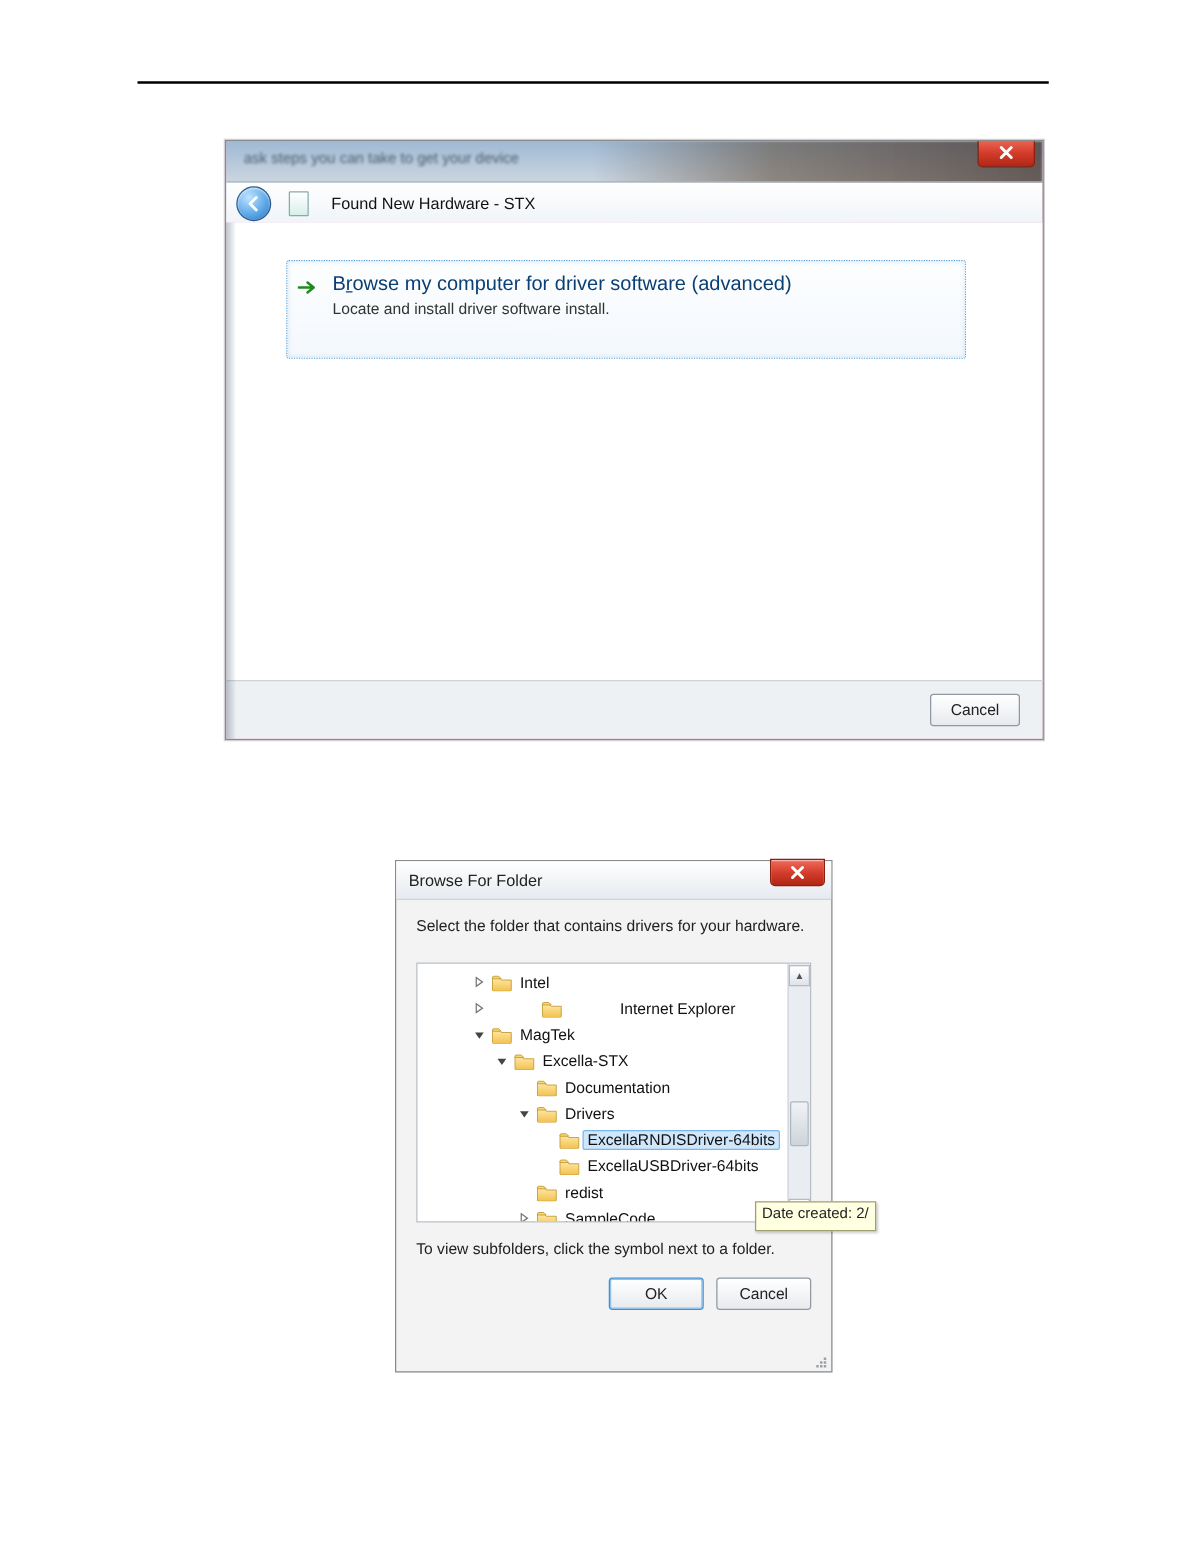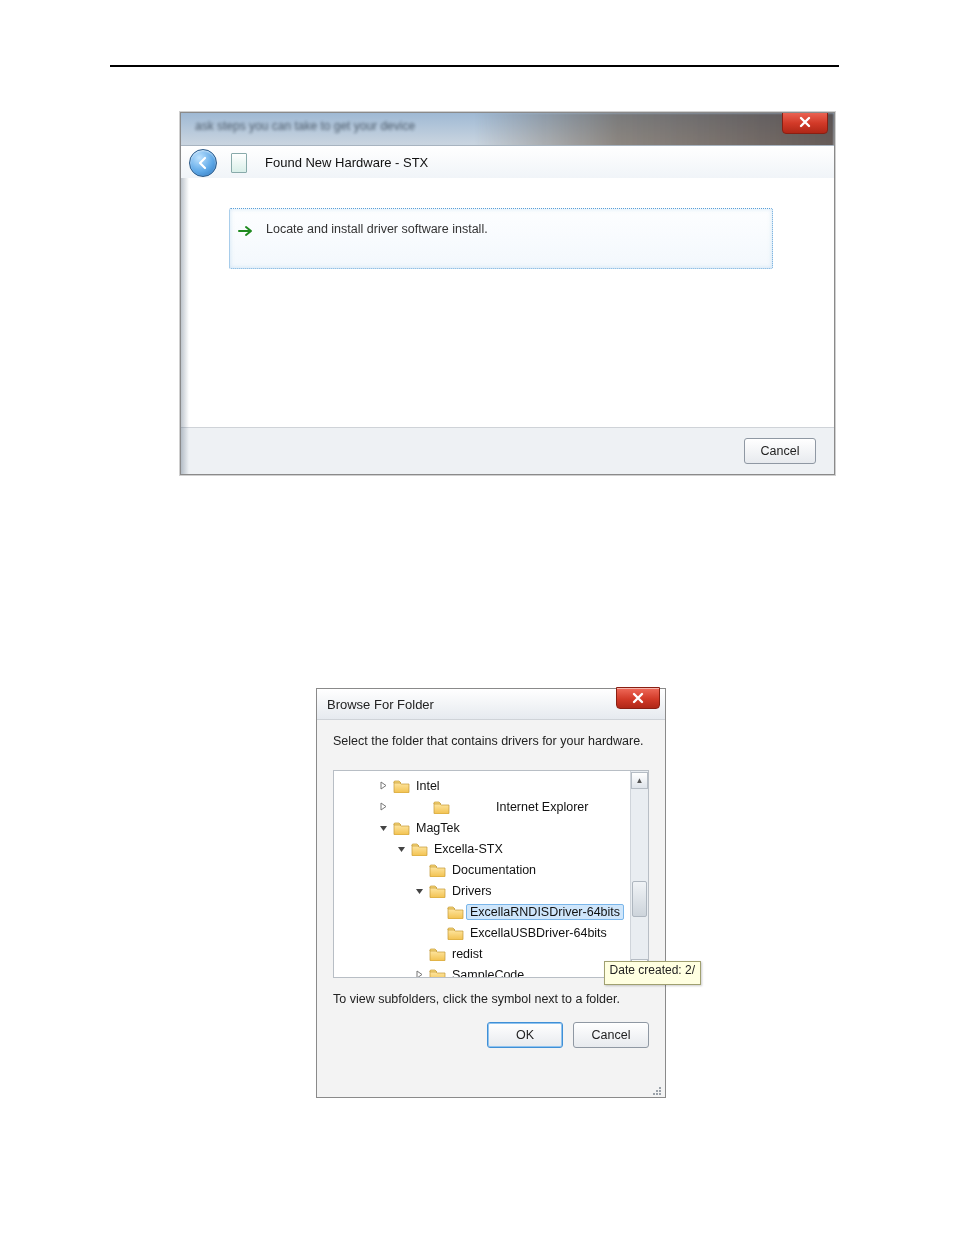--- a/index.html
+++ b/index.html
@@ -23,21 +23,21 @@
     top: 65px;
     border-top: 2px solid #000;
   }
 
   
   .shot1 {
     position: absolute;
     left: 180px;
     top: 112px;
     width: 655px;
-    height: 363px;
+    height: 480px;
     box-sizing: border-box;
     background: #f9a8d4;
     border: 1px solid #8a8a8a;
     box-shadow: 0 0 0 1px #d0d0d0;
   }
   
   .shot1-glass {
     height: 65px;
     background: linear-gradient(180deg, #9fb9d4 0%, #c7d3df 45%, #dfe7ee 100%);
     position: relative;
@@ -364,20 +364,23 @@
 
     <div class="shot1-body">
 
 
       <div class="option selected">
         <span class="opt-arrow">
           <svg viewBox="0 0 16 12">
               <path d="M1 6 H12 M8 2 L13 6 L8 10" stroke="#1f8a1f" stroke-width="2" fill="none" stroke-linecap="round" stroke-linejoin="round"></path>
             </svg>
         </span>
+        <div class="opt-title">
+          <span>B</span><span class="ul">r</span><span>owse my computer for driver software (advanced)</span>
+        </div>
         <div class="opt-desc">Locate and install driver software install.</div>
       </div>
     </div>
 
     <div class="shot1-footer">
       <div class="win-btn">Cancel</div>
     </div>
     <div class="shot1-leftshadow"></div>
   </div>
 

